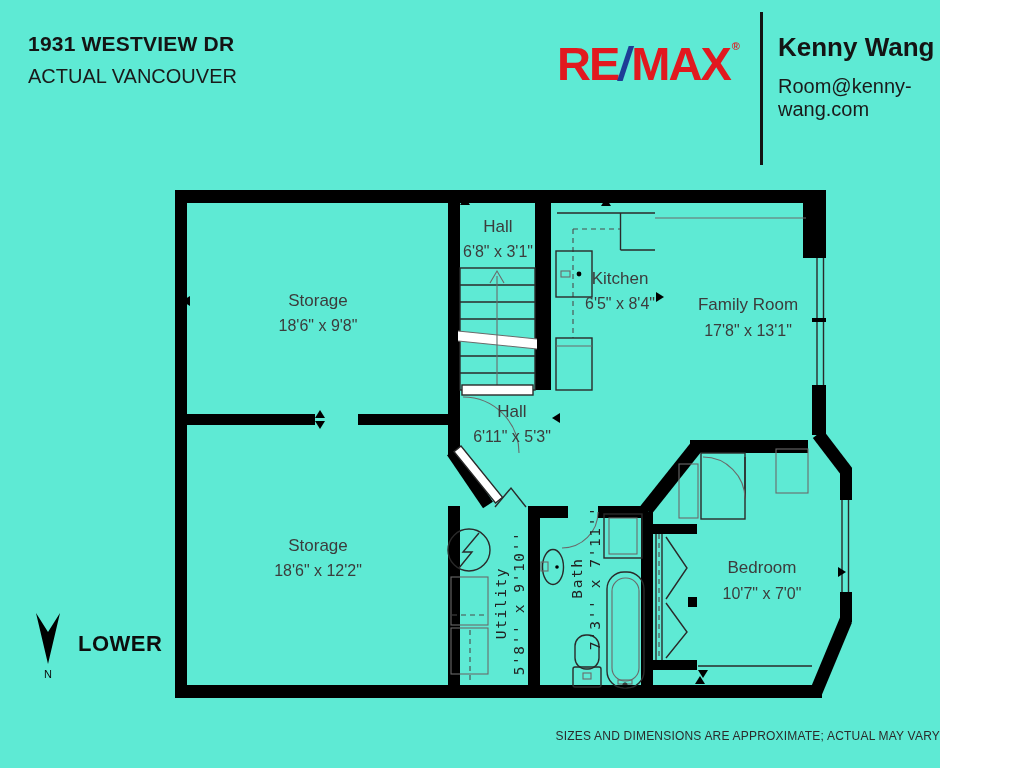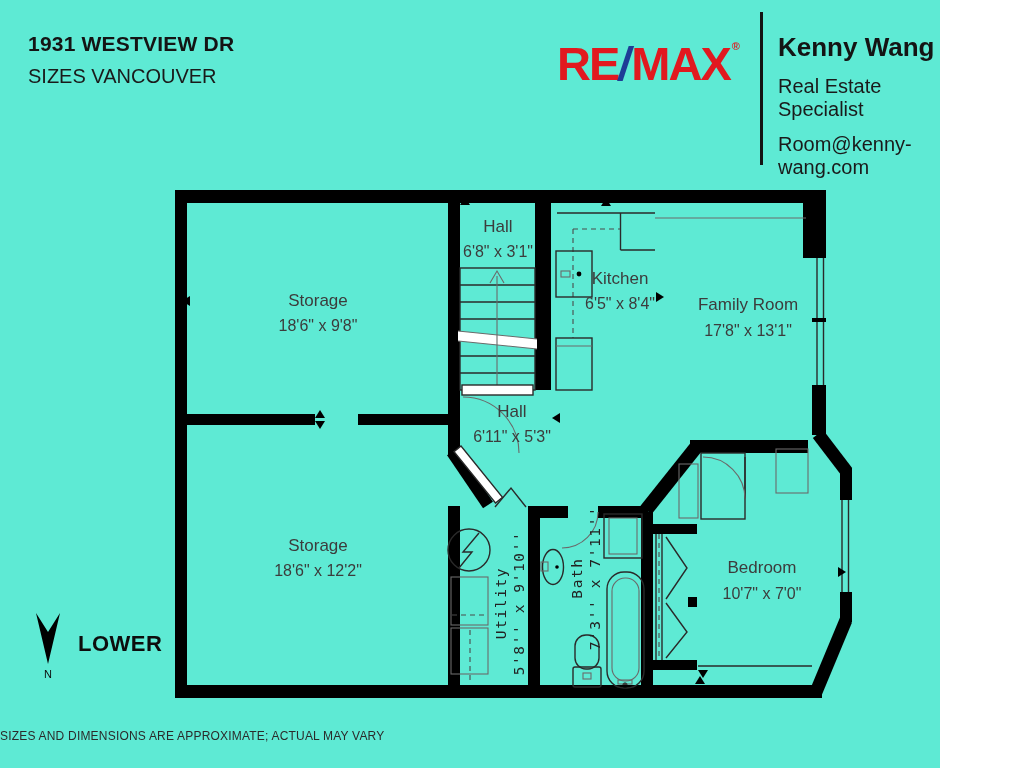--- a/index.html
+++ b/index.html
@@ -26,40 +26,39 @@
   .lite{fill:none;stroke:#6a6a6a;stroke-width:1.1;}
   .dash{fill:none;stroke:#4a4a4a;stroke-width:1.1;stroke-dasharray:5 4;}
   .tick{fill:#000;}
   .rname{font-size:17px;fill:#3c3c3c;text-anchor:middle;}
   .rdims{font-size:16px;fill:#3c3c3c;text-anchor:middle;}
   .rot{font-size:14.5px;letter-spacing:1.6px;fill:#222;text-anchor:middle;
        font-family:"DejaVu Sans Mono",monospace;}
   .lower-txt{font-size:22px;font-weight:bold;fill:#0d0d0d;letter-spacing:.5px;}
   .north-n{font-size:11px;fill:#0d0d0d;text-anchor:middle;}
   
-  .footer{position:absolute;left:0;right:0;top:729px;text-align:left;
+  .footer{position:absolute;left:0;right:0;top:729px;text-align:right;
           font-size:12px;color:#2b2b2b;letter-spacing:.2px;}
 </style>
 </head>
 <body>
 
 <div class="page">
 
   <div class="address">
     <div class="line1">1931 WESTVIEW DR</div>
-    <div class="line2">SIZES VANCOUVER</div>
+    <div class="line2">ACTUAL VANCOUVER</div>
   </div>
 
   <div class="logo"><span>RE</span><span class="slash">/</span><span>MAX</span><span class="reg">®</span></div>
 
   <div class="vdivider"></div>
 
   <div class="agent">
     <div class="name">Kenny Wang</div>
-    <div class="line">Real Estate Specialist</div>
     <div class="line">Room@kenny-wang.com</div>
   </div>
 
   <svg class="plan-svg" width="1024" height="768" viewBox="0 0 1024 768">
 
     <g>
       <rect class="wall" x="175" y="190" width="12" height="508"></rect>
       <rect class="wall" x="175" y="190" width="633" height="13"></rect>
       <rect class="wall" x="803" y="190" width="23" height="68"></rect>
       <rect class="wall" x="812" y="385" width="14" height="50"></rect>

